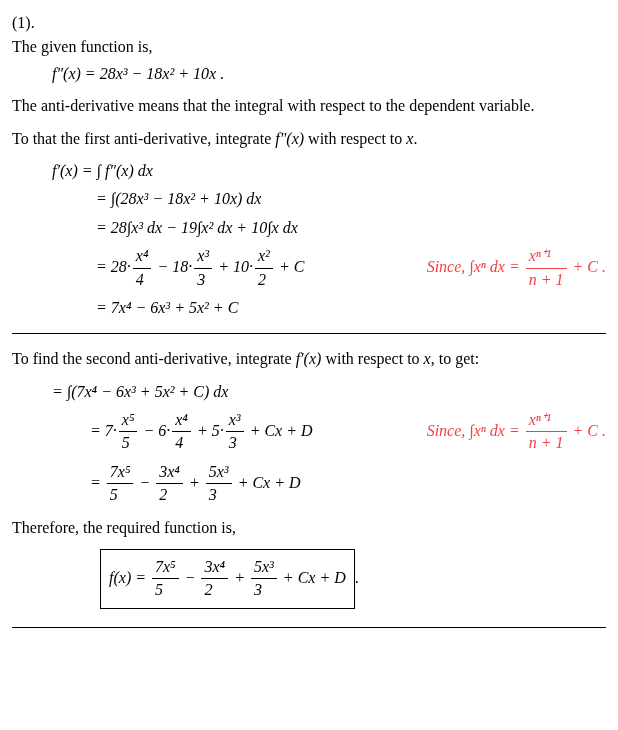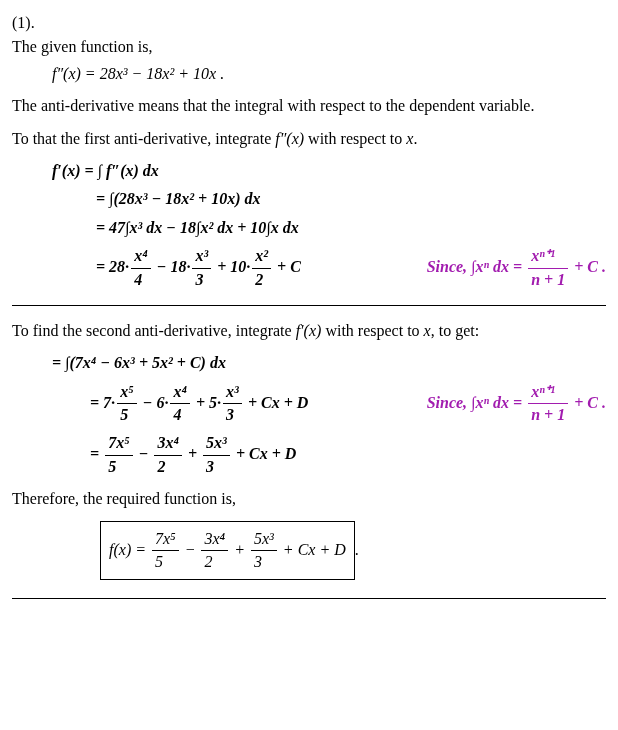--- a/index.html
+++ b/index.html
@@ -10,21 +10,21 @@
     margin: 0;
     padding: 10px 12px;
     width: 618px;
     box-sizing: border-box;
     line-height: 1.4;
   }
   .line { margin: 2px 0; }
   .indent-1 { margin-left: 40px; }
   .row { display: flex; align-items: center; }
   .step { flex: 1; }
-  .note { color: #a21caf; font-style: normal; margin-left: 20px; white-space: nowrap; }
+  .note { color: #ef4444; font-style: normal; margin-left: 20px; white-space: nowrap; }
   hr.sep {
     border: none;
     border-top: 1px solid #000;
     margin: 14px 0;
   }
   .frac {
     display: inline-block;
     vertical-align: middle;
     text-align: left;
     margin: 0 2px;
@@ -38,48 +38,49 @@
     display: block;
     padding: 0 3px;
   }
   .boxed {
     display: inline-block;
     border: 1.5px solid #000;
     padding: 6px 8px;
   }
   .para { margin: 10px 0; }
   .eqblock { margin: 6px 0 6px 40px; }
-  .eqline { margin: 6px 0; font-weight: bold; }
+  .eqline { margin: 6px 0; }
   .it { font-style: italic; }
 </style>
 </head>
 <body>
 
 <div class="line">(1).</div>
 <div class="line">The given function is,</div>
 <div class="line indent-1 it" style="margin-top:4px;margin-bottom:10px;">f″(x) = 28x³ − 18x² + 10x .</div>
 
 <div class="para">The anti-derivative means that the integral with respect to the dependent variable.</div>
 
 <div class="para">
   <span>To that the first anti-derivative, integrate </span><span class="it">f″(x)</span><span> with respect to </span><span class="it">x</span><span>.</span>
 </div>
 
 <div class="eqblock">
   <div class="eqline it">f′(x) = ∫ f″(x) dx</div>
   <div class="eqline it indent-short" style="margin-left:44px;">= ∫(28x³ − 18x² + 10x) dx</div>
-  <div class="eqline it" style="margin-left:44px;">= 47∫x³ dx − 18∫x² dx + 10∫x dx</div>
+  <div class="eqline it" style="margin-left:44px;">= 28∫x³ dx − 19∫x² dx + 10∫x dx</div>
   <div class="row eqline" style="margin-left:44px;">
     <div class="step it">
       <span>= 28·</span><span class="frac"><span class="num">x⁴</span><span class="den">4</span></span><span> − 18·</span><span class="frac"><span class="num">x³</span><span class="den">3</span></span><span> + 10·</span><span class="frac"><span class="num">x²</span><span class="den">2</span></span><span> + C</span>
     </div>
     <div class="note it">
       <span>Since, ∫xⁿ dx = </span><span class="frac"><span class="num">xⁿ⁺¹</span><span class="den">n + 1</span></span><span> + C .</span>
     </div>
   </div>
+  <div class="eqline it" style="margin-left:44px;">= 7x⁴ − 6x³ + 5x² + C</div>
 </div>
 
 <hr class="sep">
 
 <div class="para">
   <span>To find the second anti-derivative, integrate </span><span class="it">f′(x)</span><span> with respect to </span><span class="it">x</span><span>, to get:</span>
 </div>
 
 <div class="eqblock">
   <div class="eqline it" style="">= ∫(7x⁴ − 6x³ + 5x² + C) dx</div>

